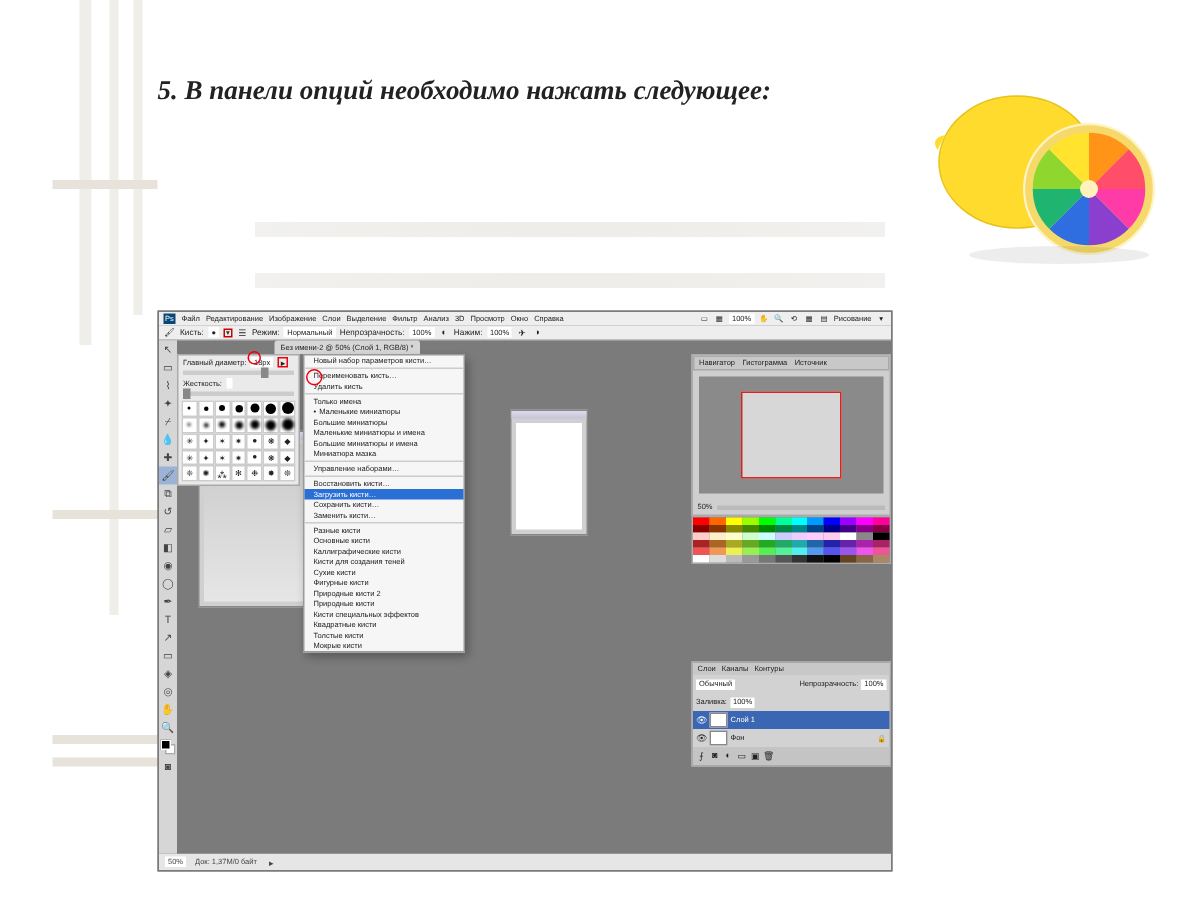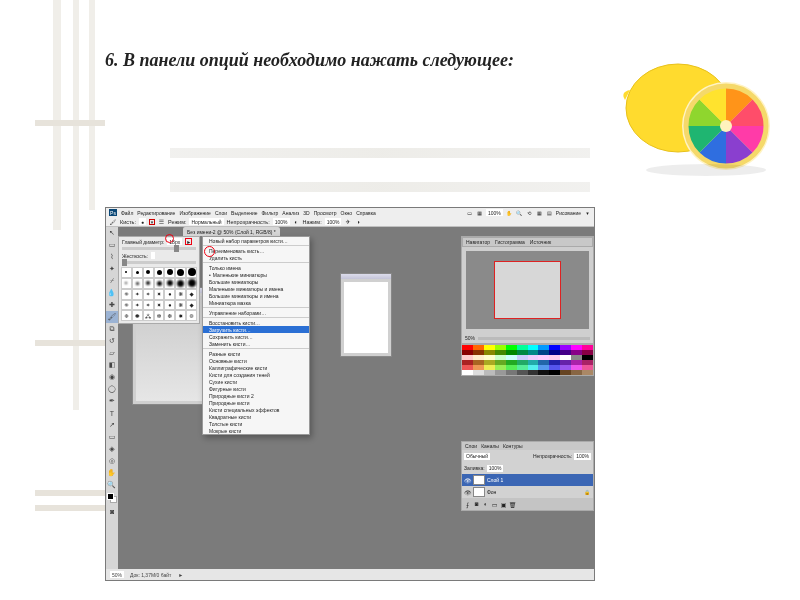--- a/index.html
+++ b/index.html
@@ -268,21 +268,21 @@
   <div class="tick t2"></div>
   <div class="tick t3"></div>
   <div class="tick t4"></div>
 </div>
 
 <div class="subtle-lines">
   <div class="ln"></div>
   <div class="ln"></div>
 </div>
 
-<h2 class="headline">6. В панели опций необходимо нажать следующее:</h2>
+<h2 class="headline">5. В панели опций необходимо нажать следующее:</h2>
 
 <div class="lemon-wrap">
   <svg viewBox="0 0 180 140">
     <ellipse cx="68" cy="66" rx="52" ry="44" fill="#ffdb2e"></ellipse>
     <ellipse cx="68" cy="66" rx="52" ry="44" fill="none" stroke="#e8c11a" stroke-width="1"></ellipse>
     <path d="M15 58 Q10 50 20 48" fill="#ffdb2e"></path>
     <g transform="translate(116,84)">
       <circle r="44" fill="#fff3c4"></circle>
       <circle r="40" fill="#ffe884"></circle>
       <path d="M0 0 L0 -40 A40 40 0 0 1 28 -28 Z" fill="#ff9419"></path>

